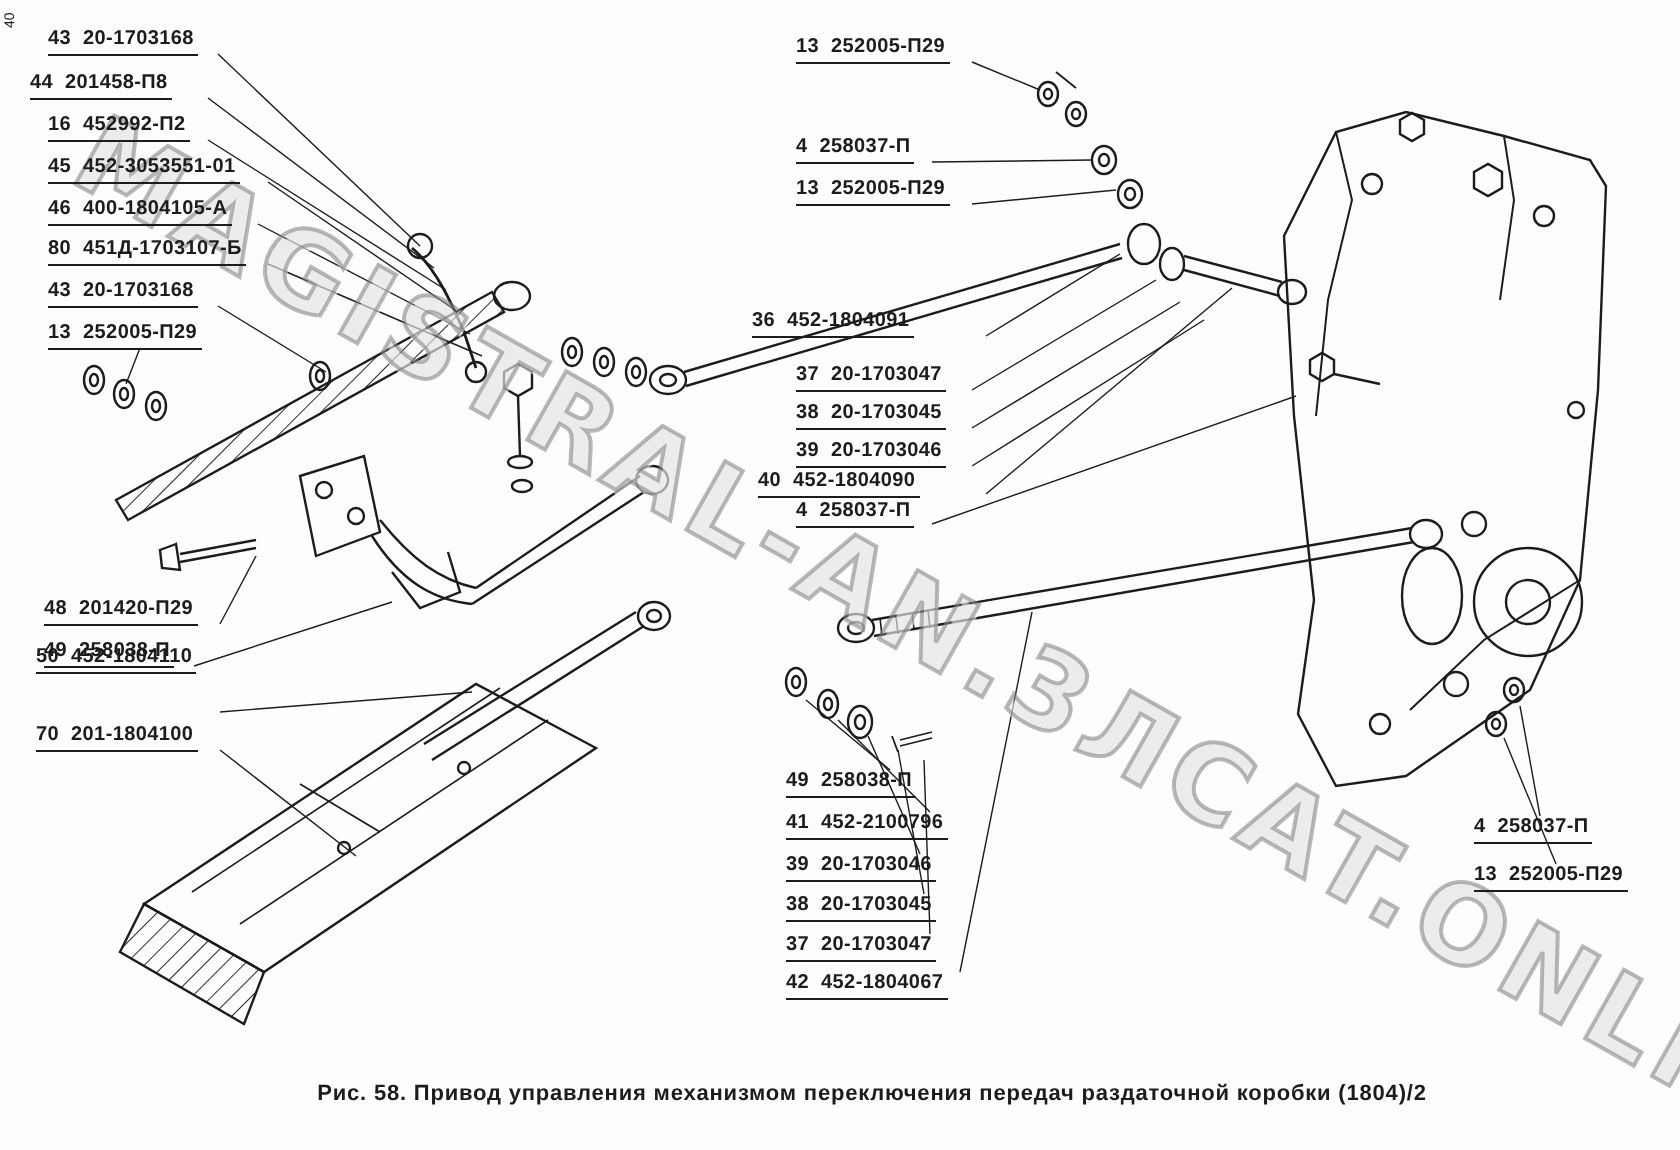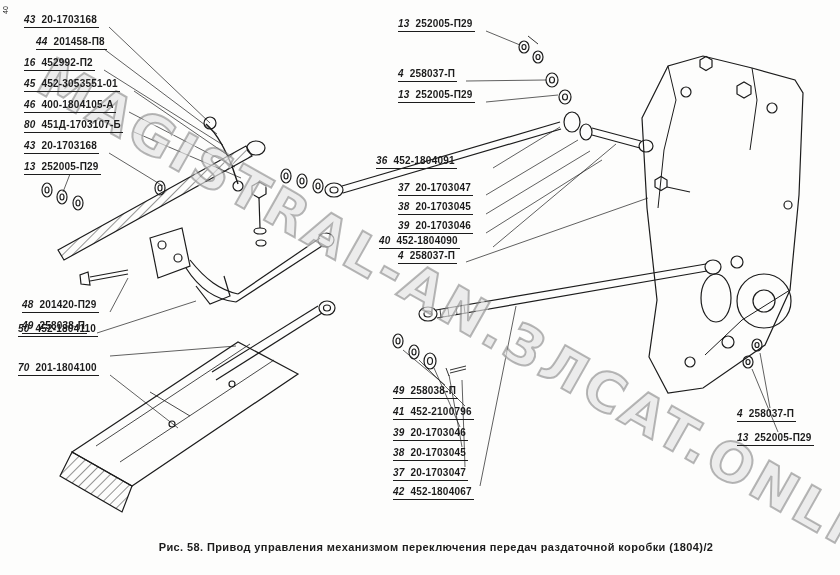--- a/index.html
+++ b/index.html
@@ -11,21 +11,21 @@
   }
   .diagram-svg { position:absolute; left:0; top:0; }
   .lbl {
     position:absolute;
     font:700 10px/12px "Liberation Sans", sans-serif;
     letter-spacing:0.2px;
     border-bottom:1px solid #1c1c1c;
     padding:0 2px 1px 0;
     white-space:nowrap;
   }
-  .lbl .num { margin-right:6px;font-style:italic; }
+  .lbl .num { margin-right:6px; }
   .caption {
     position:absolute; left:16px; top:540px; width:840px;
     text-align:center;
     font:700 11px/14px "Liberation Sans", sans-serif;
     letter-spacing:0.4px;
   }
   .corner {
     position:absolute; left:2px; top:14px;
     font:400 7px "Liberation Sans", sans-serif;
     transform:rotate(-90deg); transform-origin:left top;
@@ -224,21 +224,21 @@
       <line x1="480" y1="486" x2="516" y2="306"></line>
       <line x1="770" y1="408" x2="760" y2="353"></line>
       <line x1="778" y1="432" x2="752" y2="369"></line>
     </g>
   </svg>
 
   <div class="watermark">MAGISTRAL-AN.3ЛCAT.ONLINE</div>
   <div class="corner">40</div>
 
   <div class="lbl" style="left:24px;top:14px"><span class="num">43</span><span class="code">20-1703168</span></div>
-  <div class="lbl" style="left:36px;top:36px"><span class="num">44</span><span class="code">201458-П8</span></div>
+  <div class="lbl" style="left:15px;top:36px"><span class="num">44</span><span class="code">201458-П8</span></div>
   <div class="lbl" style="left:24px;top:57px"><span class="num">16</span><span class="code">452992-П2</span></div>
   <div class="lbl" style="left:24px;top:78px"><span class="num">45</span><span class="code">452-3053551-01</span></div>
   <div class="lbl" style="left:24px;top:99px"><span class="num">46</span><span class="code">400-1804105-А</span></div>
   <div class="lbl" style="left:24px;top:119px"><span class="num">80</span><span class="code">451Д-1703107-Б</span></div>
   <div class="lbl" style="left:24px;top:140px"><span class="num">43</span><span class="code">20-1703168</span></div>
   <div class="lbl" style="left:24px;top:161px"><span class="num">13</span><span class="code">252005-П29</span></div>
   <div class="lbl" style="left:22px;top:299px"><span class="num">48</span><span class="code">201420-П29</span></div>
   <div class="lbl" style="left:22px;top:320px"><span class="num">49</span><span class="code">258038-П</span></div>
   <div class="lbl" style="left:18px;top:323px"><span class="num">50</span><span class="code">452-1804110</span></div>
   <div class="lbl" style="left:18px;top:362px"><span class="num">70</span><span class="code">201-1804100</span></div>

